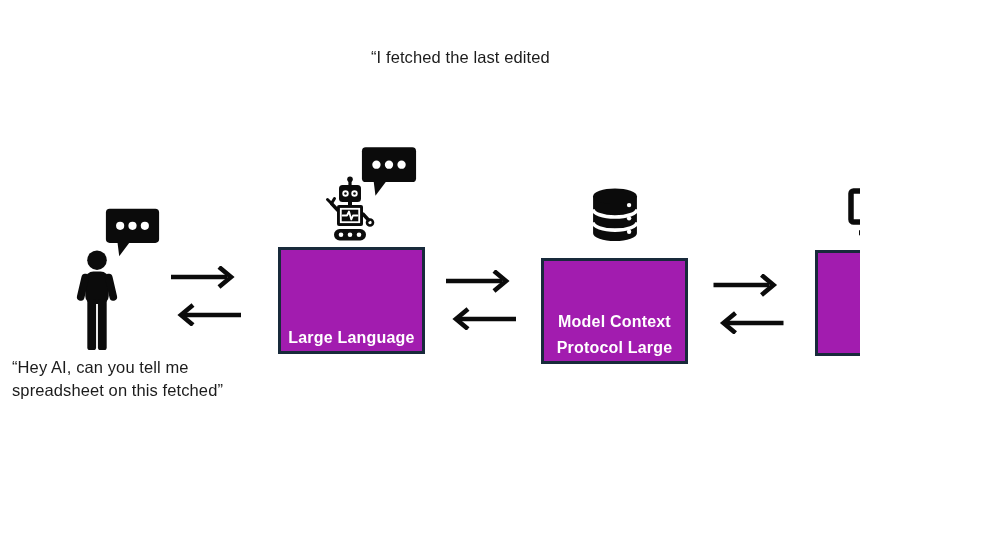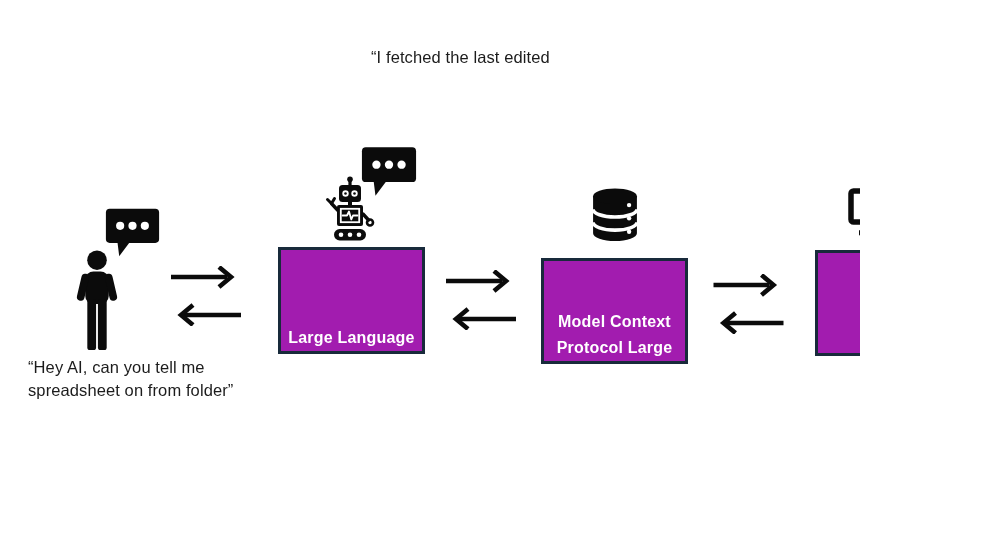--- a/index.html
+++ b/index.html
@@ -97,23 +97,23 @@
     <svg width="52" height="102" viewBox="0 0 50 100">
       <circle class="icon-black" cx="25" cy="10" r="9.6"></circle>
       <rect class="icon-black" x="13.5" y="21" width="23" height="32" rx="8"></rect>
       <rect class="icon-black" x="7.5" y="23" width="7.5" height="27" rx="3.7" transform="rotate(13 11.2 36.5)"></rect>
       <rect class="icon-black" x="35" y="23" width="7.5" height="27" rx="3.7" transform="rotate(-13 38.8 36.5)"></rect>
       <rect class="icon-black" x="15.5" y="48" width="8.6" height="50" rx="2.5"></rect>
       <rect class="icon-black" x="25.9" y="48" width="8.6" height="50" rx="2.5"></rect>
     </svg>
   </div>
 
-  <div class="note" style="left:28px; top:356px; width:250px;">
+  <div class="note" style="left:12px; top:356px; width:250px;">
     <div>“Hey AI, can you tell me</div>
-    <div>spreadsheet on from folder”</div>
+    <div>spreadsheet on this fetched”</div>
   </div>
 
   <div class="abs" style="left:169px; top:266px;">
     <svg width="74" height="60" viewBox="0 0 74 60">
       <path d="M2 11 H58" stroke="#0b0b0b" stroke-width="4.6" fill="none"></path>
       <polyline points="50,1 62,11 50,21" stroke="#0b0b0b" stroke-width="4.6" fill="none"></polyline>
       <path d="M72 49 H14" stroke="#0b0b0b" stroke-width="4.6" fill="none"></path>
       <polyline points="24,39 12,49 24,59" stroke="#0b0b0b" stroke-width="4.6" fill="none"></polyline>
     </svg>
   </div>

